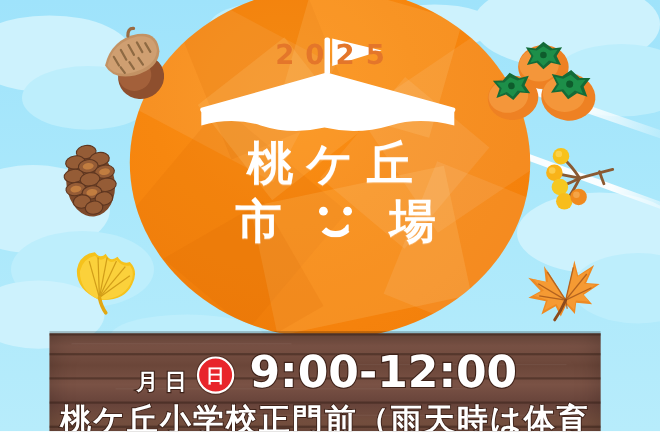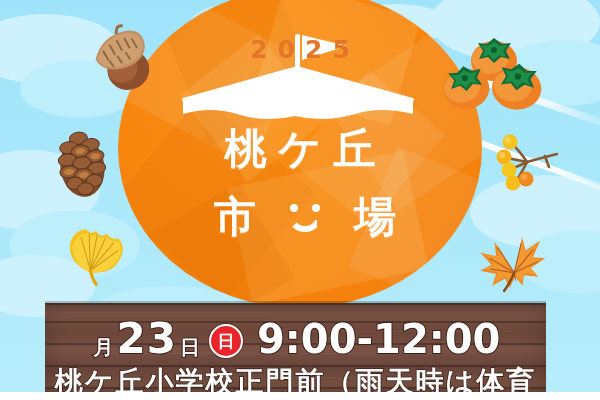--- a/index.html
+++ b/index.html
@@ -108,21 +108,21 @@
     color: #ffffff;
     font-weight: 700;
     line-height: 1;
     font-family: "DejaVu Sans", sans-serif;
     text-shadow: 0 1px 0 rgba(255,255,255,.25);
   }
   .title-line {
     display: block;
     white-space: nowrap;
   }
-  .tl1 { font-size: 42px; letter-spacing: 12px; text-indent: 12px; margin-bottom: 26px; }
+  .tl1 { font-size: 42px; letter-spacing: 12px; text-indent: 12px; margin-bottom: 10px; }
   .tl2 { font-size: 44px; letter-spacing: 7px;  text-indent: 7px;  margin-bottom: 8px; }
   .tl3 { font-size: 42px; letter-spacing: 10px; text-indent: 10px; }
 
   .smile-row {
     display: inline-flex;
     align-items: center;
     gap: 16px;
   }
   .smile {
     position: relative;
@@ -459,21 +459,20 @@
     <div class="plank-line" style="top:40px;"></div>
     <div class="plank-line" style="top:62px;"></div>
     <div class="plank-line" style="top:84px;"></div>
     <div class="grain" style="left:20px;  top:9px;  width:200px;"></div>
     <div class="grain" style="left:260px; top:28px; width:210px;"></div>
     <div class="grain" style="left:60px;  top:50px; width:330px;"></div>
     <div class="grain" style="left:180px; top:74px; width:280px;"></div>
 
     <div class="date-row">
       <span class="kanji-sm">月</span>
-      <span class="big-num">23</span>
       <span class="kanji-sm">日</span>
       <span class="sun-badge">日</span>
       <span class="time-text">9:00-12:00</span>
     </div>
 
     <div class="venue-text">桃ケ丘小学校正門前（雨天時は体育館）</div>
   </div>
 
 </div>
 

